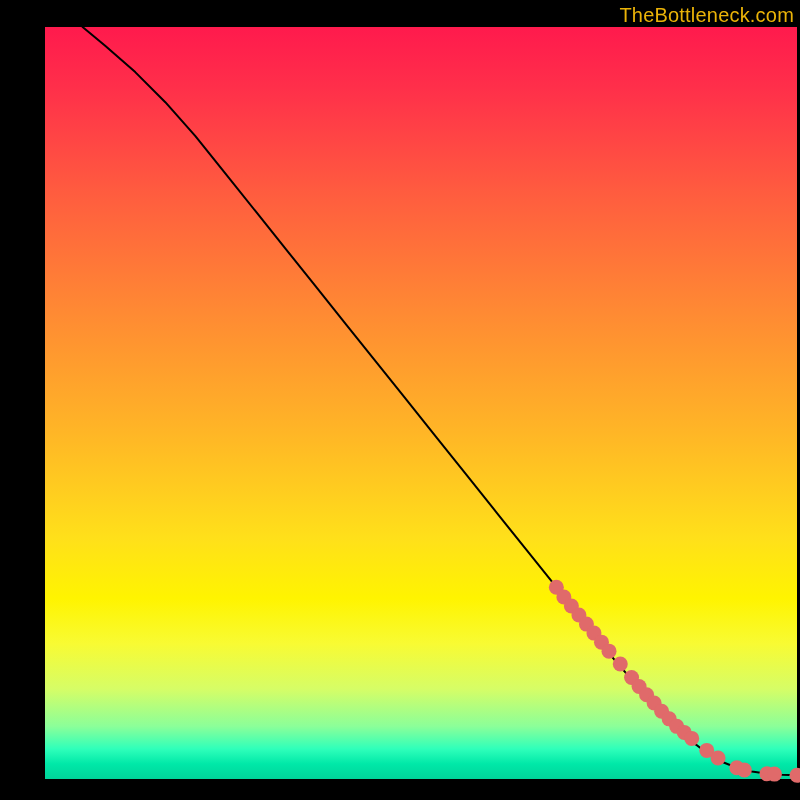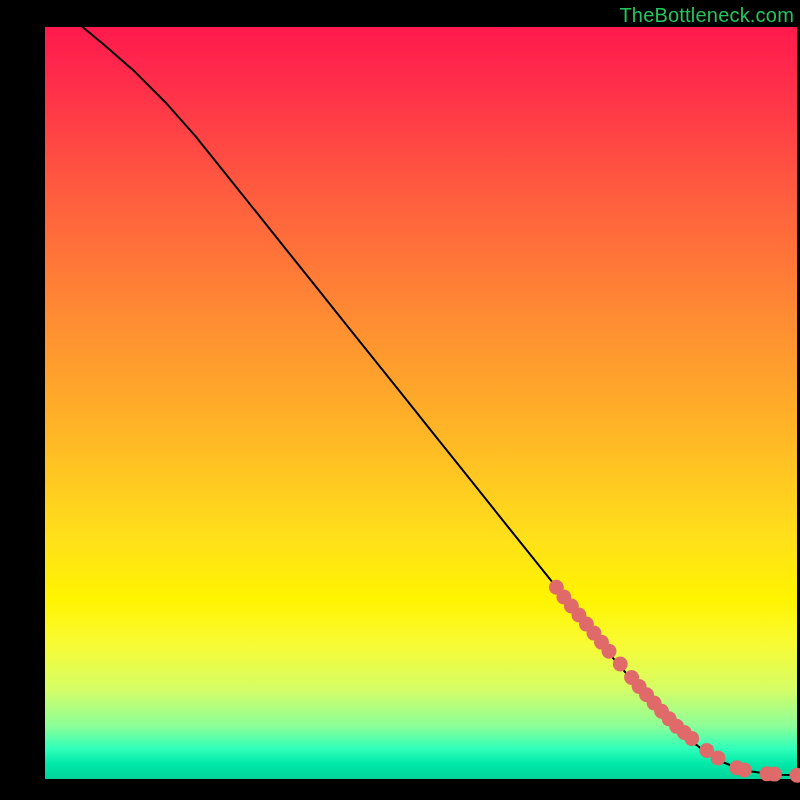--- a/index.html
+++ b/index.html
@@ -37,21 +37,21 @@
       #8bff99 93%,
       #2fffba 96%,
       #00e8a8 98%,
       #00d49a 100%
     );
   }
   .attribution {
     position: absolute;
     top: 4px;
     right: 6px;
-    color: #22c55e;
+    color: #eab308;
     font-size: 20px;
     font-weight: 500;
     letter-spacing: 0.2px;
     user-select: none;
   }
   svg.overlay {
     position: absolute;
     left: 0;
     top: 0;
     width: 752px;

